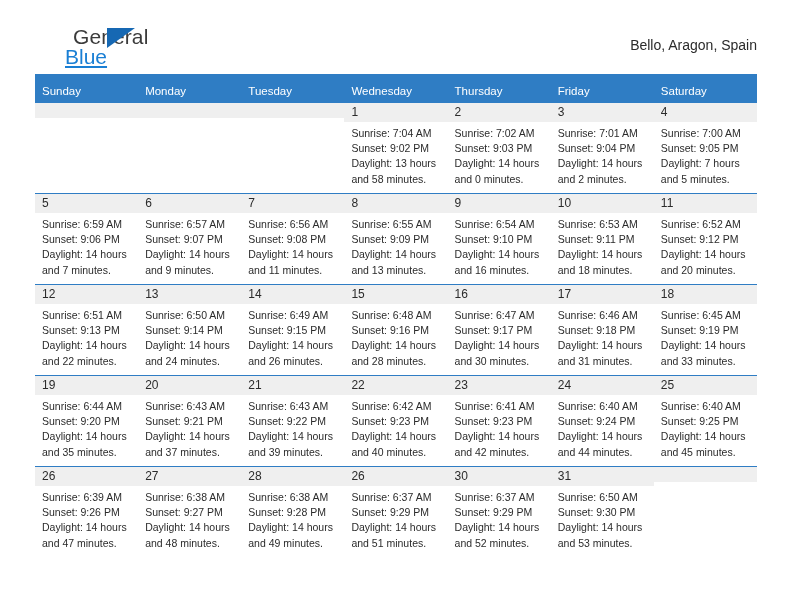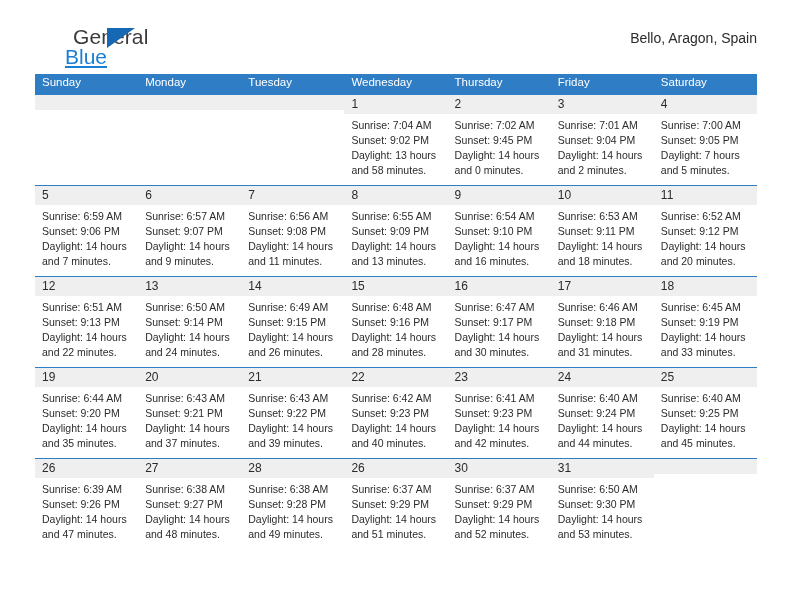--- a/index.html
+++ b/index.html
@@ -68,37 +68,37 @@
     padding-top: 2px;
   }
   .cal-title {
     font-size: 25px;
     color: #2b2b2b;
     line-height: 1.1;
   }
   .cal-sub {
     font-size: 14px;
     color: #2b2b2b;
-    margin-top: 2px;
+    margin-top: 9px;
   }
 
   
   .calendar {
     width: 722px;
     border-collapse: collapse;
     table-layout: fixed;
     margin-top: 4px;
   }
   .calendar th {
     background: #2f7dc4;
     color: #ffffff;
     font-size: 11.5px;
     font-weight: normal;
     text-align: left;
-    padding: 2px 0 5px 7px;
+    padding: 11px 0 5px 7px;
     height: 20px;
     box-sizing: border-box;
   }
   .calendar td {
     vertical-align: top;
     padding: 0;
     border-top: 1.5px solid #2f7dc4;
     background: #ffffff;
     height: 91px;
     box-sizing: border-box;
@@ -174,21 +174,21 @@
             <div class="cell-body">
               <div>Sunrise: 7:04 AM</div>
               <div>Sunset: 9:02 PM</div>
               <div>Daylight: 13 hours and 58 minutes.</div>
             </div>
           </td>
           <td>
             <div class="daynum-band">2</div>
             <div class="cell-body">
               <div>Sunrise: 7:02 AM</div>
-              <div>Sunset: 9:45 PM</div>
+              <div>Sunset: 9:03 PM</div>
               <div>Daylight: 14 hours and 0 minutes.</div>
             </div>
           </td>
           <td>
             <div class="daynum-band">3</div>
             <div class="cell-body">
               <div>Sunrise: 7:01 AM</div>
               <div>Sunset: 9:04 PM</div>
               <div>Daylight: 14 hours and 2 minutes.</div>
             </div>

